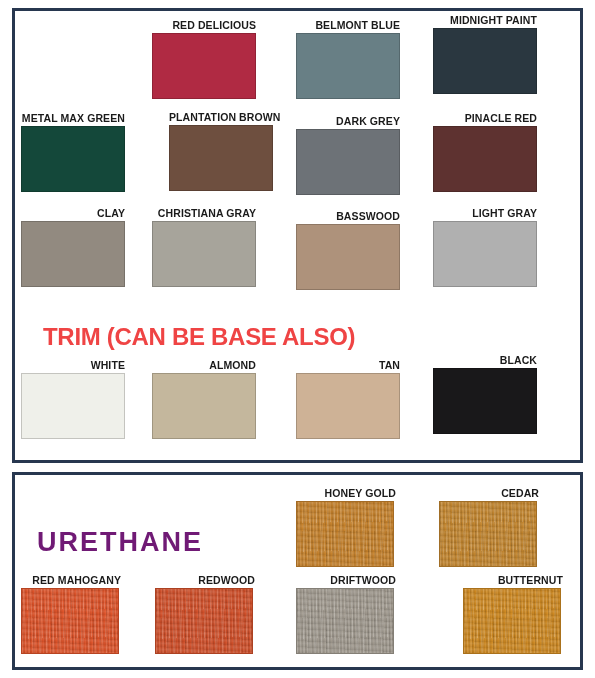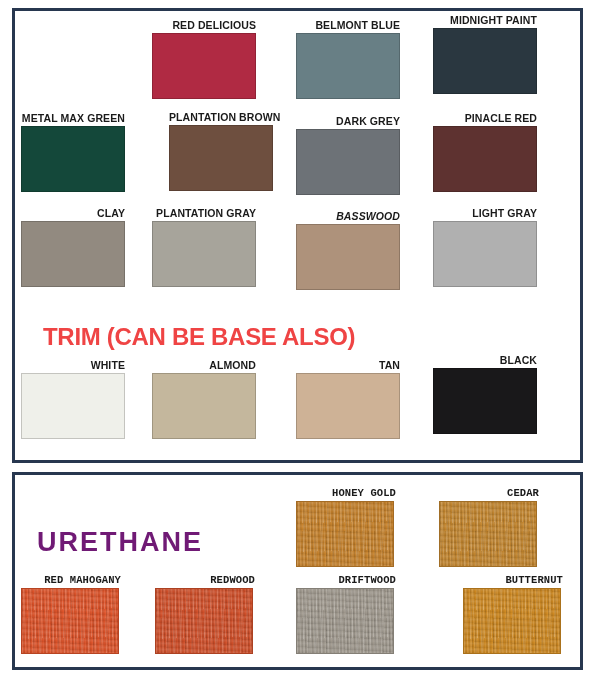--- a/index.html
+++ b/index.html
@@ -53,21 +53,21 @@
     white-space: nowrap;
     margin-bottom: 2px;
   }
   .cell .chip {
     width: 104px;
     height: 66px;
     box-sizing: border-box;
     border: 1px solid rgba(0,0,0,0.18);
   }
   .cell.narrow .chip { width: 98px; }
-  .cell.narrow { width: 100px; font-family: Liberation Mono, monospace; }
+  .cell.narrow { width: 100px; }
 
   
   .section-title {
     position: absolute;
     color: #111111;
     white-space: nowrap;
   }
   #title-paint {
     left: 22px;
     top: 38px;
@@ -172,24 +172,24 @@
         <div class="chip" style="background-color: rgb(94, 50, 48);"></div>
       </div>
     </div>
 
     <div class="row" id="paint-row-3">
       <div class="cell" style="left:6px; top:196px;">
         <div class="label">CLAY</div>
         <div class="chip" style="background-color: rgb(146, 138, 128);"></div>
       </div>
       <div class="cell" style="left:137px; top:196px;">
-        <div class="label">PLANTATION GRAY</div>
+        <div class="label">CHRISTIANA GRAY</div>
         <div class="chip" style="background-color: rgb(167, 164, 155);"></div>
       </div>
-      <div class="cell" style="left:281px; top:199px;font-style:italic;">
+      <div class="cell" style="left:281px; top:199px;">
         <div class="label">BASSWOOD</div>
         <div class="chip" style="background-color: rgb(174, 146, 123);"></div>
       </div>
       <div class="cell" style="left:418px; top:196px;">
         <div class="label">LIGHT GRAY</div>
         <div class="chip" style="background-color: rgb(176, 176, 176);"></div>
       </div>
     </div>
 
     <div class="section-title" id="title-trim">TRIM (CAN BE BASE ALSO)</div>

